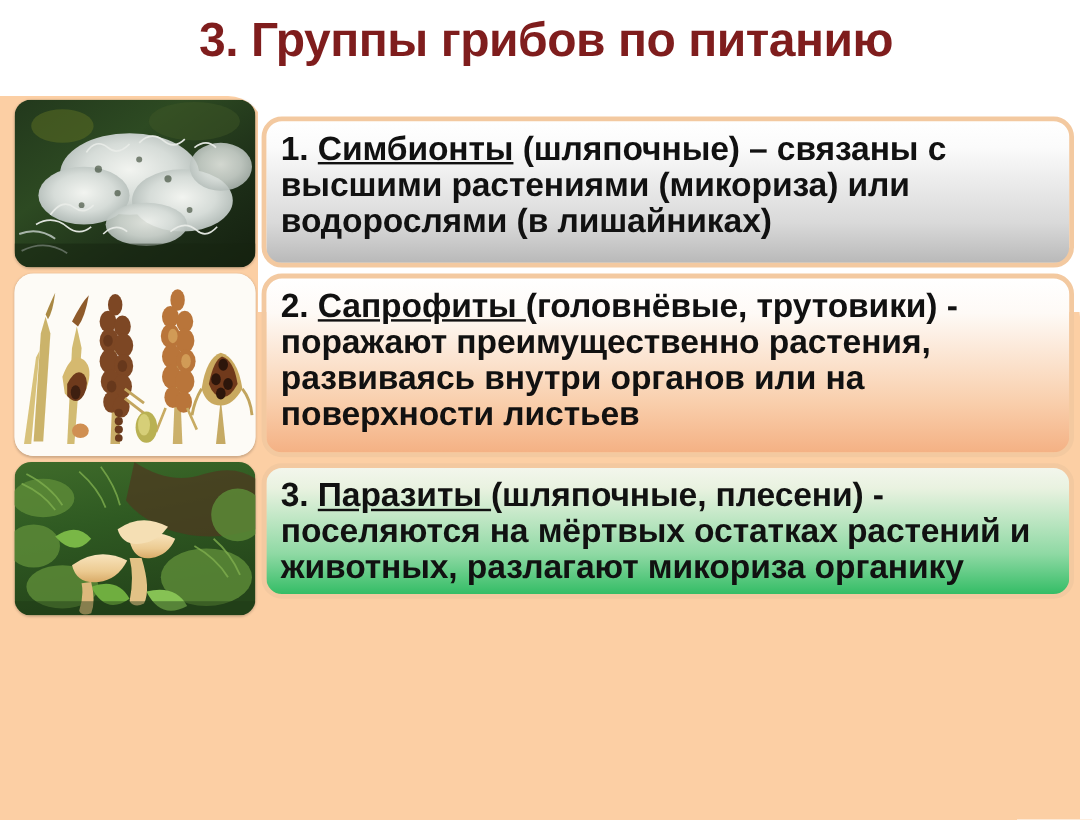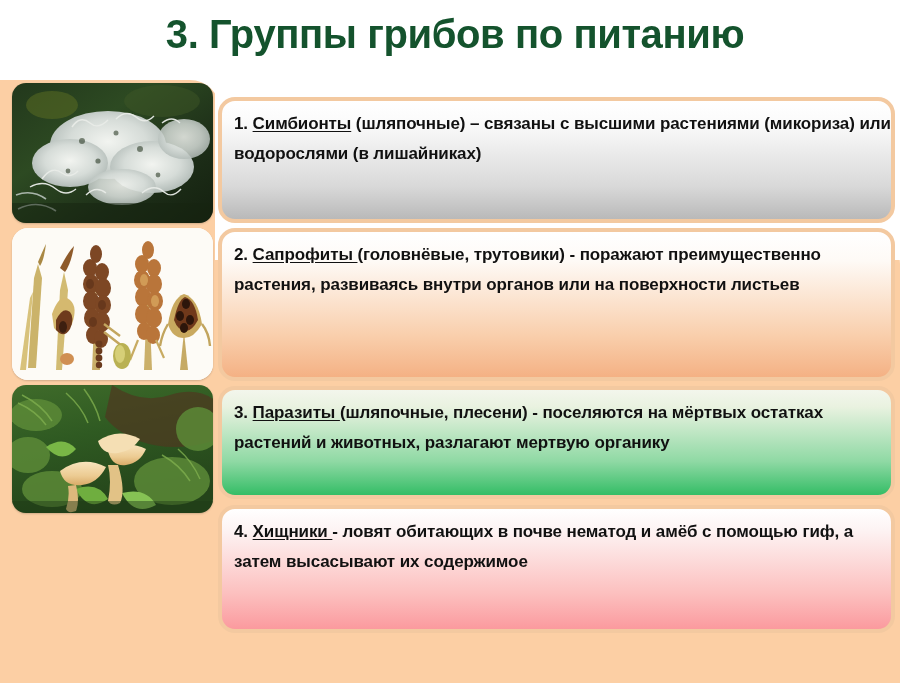--- a/index.html
+++ b/index.html
@@ -35,21 +35,21 @@
   }
 
   
   .title{
     position:absolute;
     left:0;top:12px;width:910px;
     text-align:center;
     font-family:"Liberation Sans Narrow","Liberation Sans",sans-serif;
     font-size:40px;
     font-weight:bold;
-    color:#14532d;
+    color:#7f1d1d;
     letter-spacing:-0.4px;
     z-index:40;
     white-space:nowrap;
   }
 
   
   .photo{
     position:absolute;
     left:12px;
     width:201px;
@@ -69,21 +69,21 @@
     position:absolute;
     left:218px;
     width:677px;
     border-radius:17px;
     border:4px solid #F3C9A0;
     box-sizing:border-box;
     z-index:30;
     padding:8px 0 6px 12px;
     color:#111111;
     font-weight:bold;
-    font-size:17px;
+    font-size:28px;
     line-height:30px;
     letter-spacing:-0.1px;
   }
   .b1{
     top:97px;height:126px;
     background:linear-gradient(180deg,#ffffff 0%,#fbfbfb 18%,#d9d9d9 72%,#b9b9b9 100%);
   }
   .b2{
     top:228px;height:153px;
     background:linear-gradient(180deg,#ffffff 0%,#fefaf6 20%,#f9ceab 72%,#f4b184 100%);
@@ -299,20 +299,17 @@
 
   <div class="block b1">
     <span>1.</span><span>&nbsp;</span><u>Симбионты</u><span> (шляпочные) – связаны с высшими растениями (микориза) или водорослями (в лишайниках)</span>
   </div>
 
   <div class="block b2">
     <span>2.</span><span>&nbsp;</span><u>Сапрофиты </u><span>(головнёвые, трутовики) - поражают преимущественно растения, развиваясь внутри органов или на поверхности листьев</span>
   </div>
 
   <div class="block b3">
-    <span>3.</span><span>&nbsp;</span><u>Паразиты </u><span>(шляпочные, плесени) - поселяются на мёртвых остатках растений и животных, разлагают мертвую органику</span>
-  </div>
-
-  <div class="block b4">
-    <span>4.</span><span>&nbsp;</span><u>Хищники </u><span>- ловят обитающих в почве нематод и амёб с помощью гиф, а затем высасывают их содержимое</span>
-  </div>
+    <span>3.</span><span>&nbsp;</span><u>Паразиты </u><span>(шляпочные, плесени) - поселяются на мёртвых остатках растений и животных, разлагают микориза органику</span>
+  </div>
+
 
 </div>
 
 </body></html>

